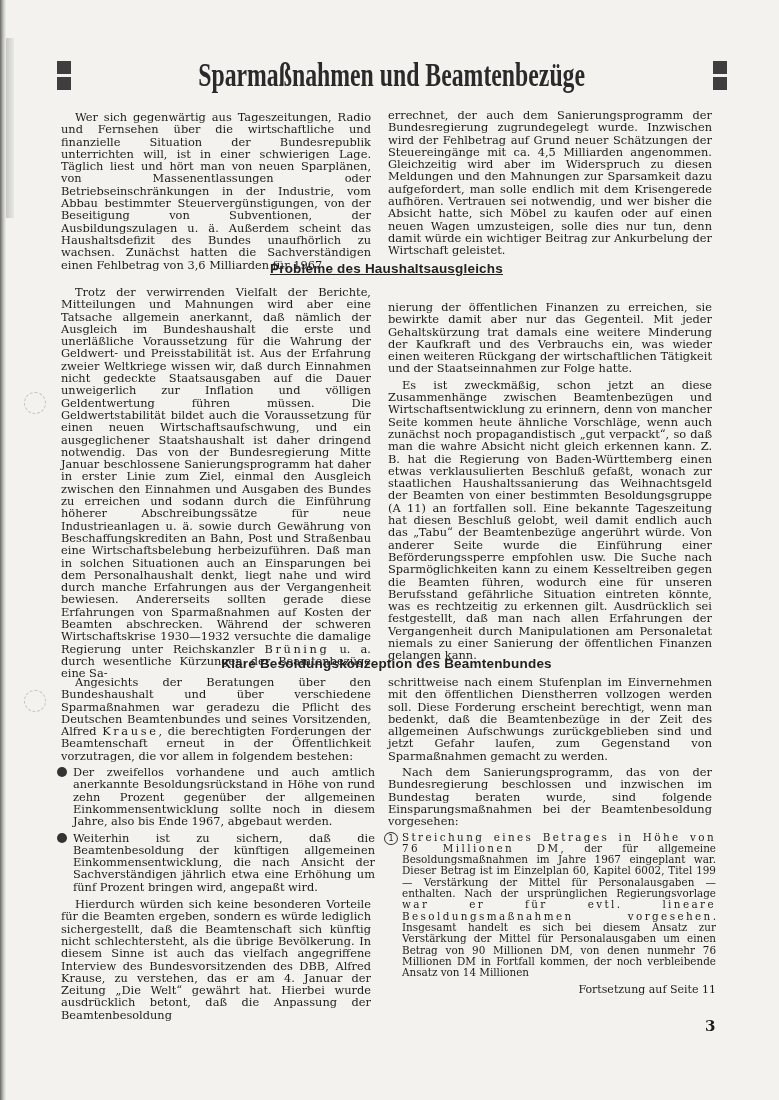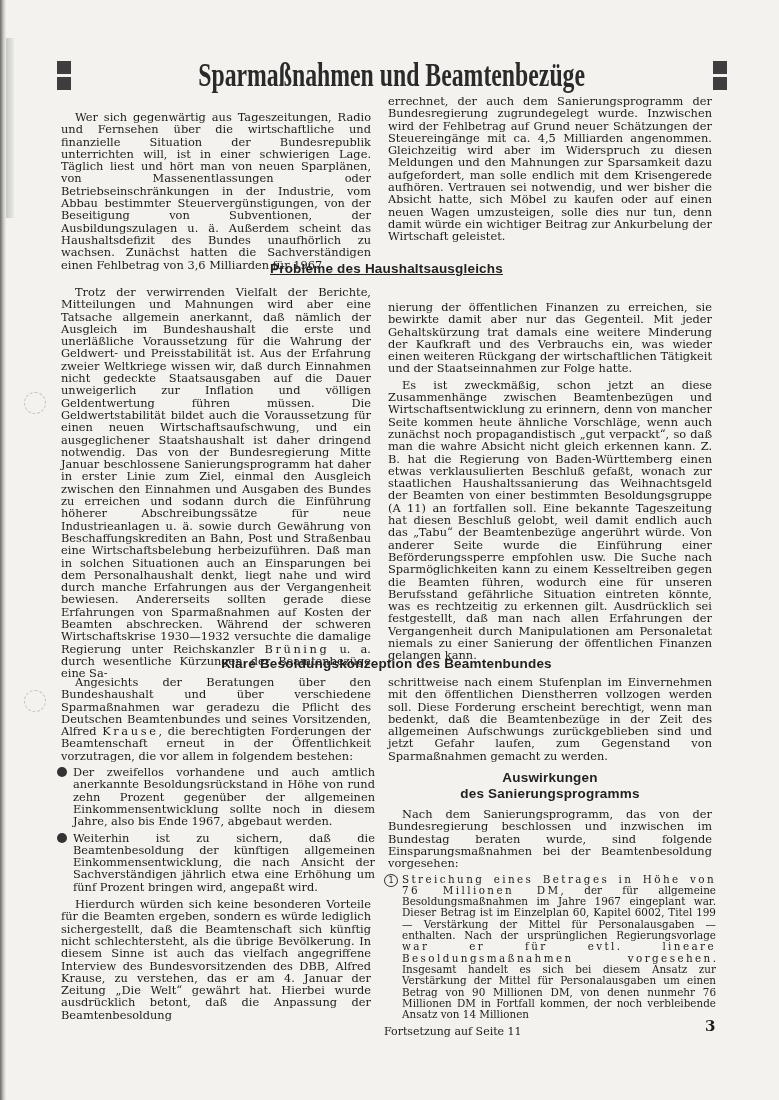--- a/index.html
+++ b/index.html
@@ -57,21 +57,21 @@
   }
   .bullet .btxt { flex:1; text-align:justify; }
   .num-item { display:flex; margin-top:1px; font-size:10.4px; line-height:11.3px; }
   .num-item .num {
     flex:0 0 12px; width:11px; height:11px; border:1px solid #333; border-radius:50%;
     font-size:8px; line-height:11px; text-align:center; margin:0 4px 0 0; font-family:"DejaVu Sans",sans-serif;
   }
   .num-item .ntxt { flex:1; text-align:justify; }
   .spaced { letter-spacing:2.6px; }
   .cont {
-    font-size:11px; text-align:left; margin-top:6px;
+    font-size:11px; text-align:right; margin-top:6px;
   }
   .pagenum {
     position:absolute; left:705px; top:1017px; font-size:15px; font-weight:bold;
   }
 </style>
 </head>
 <body>
 
 <div class="scan-edge"></div>
 <div class="scan-strip"></div>
@@ -86,21 +86,21 @@
   <div class="title">Sparmaßnahmen und Beamtenbezüge</div>
   <div class="sq-stack">
     <div class="sq"></div>
       <div class="sq"></div>
   </div>
 </div>
 
 <div class="col" style="left:57px;top:107px;width:318px;">
   <p>Wer sich gegenwärtig aus Tageszeitungen, Radio und Fernsehen über die wirtschaftliche und finanzielle Situation der Bundesrepublik unterrichten will, ist in einer schwierigen Lage. Täglich liest und hört man von neuen Sparplänen, von Massenentlassungen oder Betriebseinschränkungen in der Industrie, vom Abbau bestimmter Steuervergünstigungen, von der Beseitigung von Subventionen, der Ausbildungszulagen u. ä. Außerdem scheint das Haushaltsdefizit des Bundes unaufhörlich zu wachsen. Zunächst hatten die Sachverständigen einen Fehlbetrag von 3,6 Milliarden für 1967</p>
 </div>
-<div class="col" style="left:384px;top:91px;width:332px;">
+<div class="col" style="left:384px;top:105px;width:332px;">
   <p class="noind">errechnet, der auch dem Sanierungsprogramm der Bundesregierung zugrundegelegt wurde. Inzwischen wird der Fehlbetrag auf Grund neuer Schätzungen der Steuereingänge mit ca. 4,5 Milliarden angenommen. Gleichzeitig wird aber im Widerspruch zu diesen Meldungen und den Mahnungen zur Sparsamkeit dazu aufgefordert, man solle endlich mit dem Krisengerede aufhören. Vertrauen sei notwendig, und wer bisher die Absicht hatte, sich Möbel zu kaufen oder auf einen neuen Wagen umzusteigen, solle dies nur tun, denn damit würde ein wichtiger Beitrag zur Ankurbelung der Wirtschaft geleistet.</p>
 </div>
 
 <div class="h2" style="left:57px;top:261px;width:659px;text-decoration:underline;">Probleme des Haushaltsausgleichs</div>
 
 <div class="col" style="left:57px;top:282px;width:318px;">
   <p><span>Trotz der verwirrenden Vielfalt der Berichte, Mitteilungen und Mahnungen wird aber eine Tatsache allgemein anerkannt, daß nämlich der Ausgleich im Bundeshaushalt die erste und unerläßliche Voraussetzung für die Wahrung der Geldwert- und Preisstabilität ist. Aus der Erfahrung zweier Weltkriege wissen wir, daß durch Einnahmen nicht gedeckte Staatsausgaben auf die Dauer unweigerlich zur Inflation und völligen Geldentwertung führen müssen. Die Geldwertstabilität bildet auch die Voraussetzung für einen neuen Wirtschaftsaufschwung, und ein ausgeglichener Staatshaushalt ist daher dringend notwendig. Das von der Bundesregierung Mitte Januar beschlossene Sanierungsprogramm hat daher in erster Linie zum Ziel, einmal den Ausgleich zwischen den Einnahmen und Ausgaben des Bundes zu erreichen und sodann durch die Einführung höherer Abschreibungssätze für neue Industrieanlagen u. ä. sowie durch Gewährung von Beschaffungskrediten an Bahn, Post und Straßenbau eine Wirtschaftsbelebung herbeizuführen. Daß man in solchen Situationen auch an Einsparungen bei dem Personalhaushalt denkt, liegt nahe und wird durch manche Erfahrungen aus der Vergangenheit bewiesen. Andererseits sollten gerade diese Erfahrungen von Sparmaßnahmen auf Kosten der Beamten abschrecken. Während der schweren Wirtschaftskrise 1930—1932 versuchte die damalige Regierung unter Reichskanzler</span> <span class="spaced">Brüning</span><span> u. a. durch wesentliche Kürzungen der Beamtenbezüge eine Sa-</span></p>
 </div>
 <div class="col" style="left:384px;top:297px;width:332px;">
   <p class="noind">nierung der öffentlichen Finanzen zu erreichen, sie bewirkte damit aber nur das Gegenteil. Mit jeder Gehaltskürzung trat damals eine weitere Minderung der Kaufkraft und des Verbrauchs ein, was wieder einen weiteren Rückgang der wirtschaftlichen Tätigkeit und der Staatseinnahmen zur Folge hatte.</p>
@@ -117,24 +117,20 @@
   </div>
   <div class="bullet">
     <span class="dot"></span>
     <span class="btxt">Weiterhin ist zu sichern, daß die Beamtenbesoldung der künftigen allgemeinen Einkommensentwicklung, die nach Ansicht der Sachverständigen jährlich etwa eine Erhöhung um fünf Prozent bringen wird, angepaßt wird.</span>
   </div>
   <p style="margin-top:5px;">Hierdurch würden sich keine besonderen Vorteile für die Beamten ergeben, sondern es würde lediglich sichergestellt, daß die Beamtenschaft sich künftig nicht schlechtersteht, als die übrige Bevölkerung. In diesem Sinne ist auch das vielfach angegriffene Interview des Bundesvorsitzenden des DBB, Alfred Krause, zu verstehen, das er am 4. Januar der Zeitung „Die Welt“ gewährt hat. Hierbei wurde ausdrücklich betont, daß die Anpassung der Beamtenbesoldung</p>
 </div>
 
 <div class="col" style="left:384px;top:672px;width:332px;">
   <p class="noind">schrittweise nach einem Stufenplan im Einvernehmen mit den öffentlichen Dienstherren vollzogen werden soll. Diese Forderung erscheint berechtigt, wenn man bedenkt, daß die Beamtenbezüge in der Zeit des allgemeinen Aufschwungs zurückgeblieben sind und jetzt Gefahr laufen, zum Gegenstand von Sparmaßnahmen gemacht zu werden.</p>
-  <div class="h2-block">
-    <div>Auswirkungen</div>
-    <div>des Sanierungsprogramms</div>
-  </div>
   <p>Nach dem Sanierungsprogramm, das von der Bundesregierung beschlossen und inzwischen im Bundestag beraten wurde, sind folgende Einsparungsmaßnahmen bei der Beamtenbesoldung vorgesehen:</p>
   <div class="num-item">
     <span class="num">1</span>
     <span class="ntxt"><span class="spaced" style="letter-spacing:2.4px;">Streichung eines Betrages in Höhe von 76 Millionen DM</span><span>, der für allgemeine Besoldungsmaßnahmen im Jahre 1967 eingeplant war. Dieser Betrag ist im Einzelplan 60, Kapitel 6002, Titel 199 — Verstärkung der Mittel für Personalausgaben — enthalten. Nach der ursprünglichen Regierungsvorlage </span><span class="spaced" style="letter-spacing:2.4px;">war er für evtl. lineare Besoldungsmaßnahmen vorgesehen</span><span>. Insgesamt handelt es sich bei diesem Ansatz zur Verstärkung der Mittel für Personalausgaben um einen Betrag von 90 Millionen DM, von denen nunmehr 76 Millionen DM in Fortfall kommen, der noch verbleibende Ansatz von 14 Millionen</span></span>
   </div>
   <div class="cont">Fortsetzung auf Seite 11</div>
 </div>
 
 <div class="pagenum">3</div>
 

